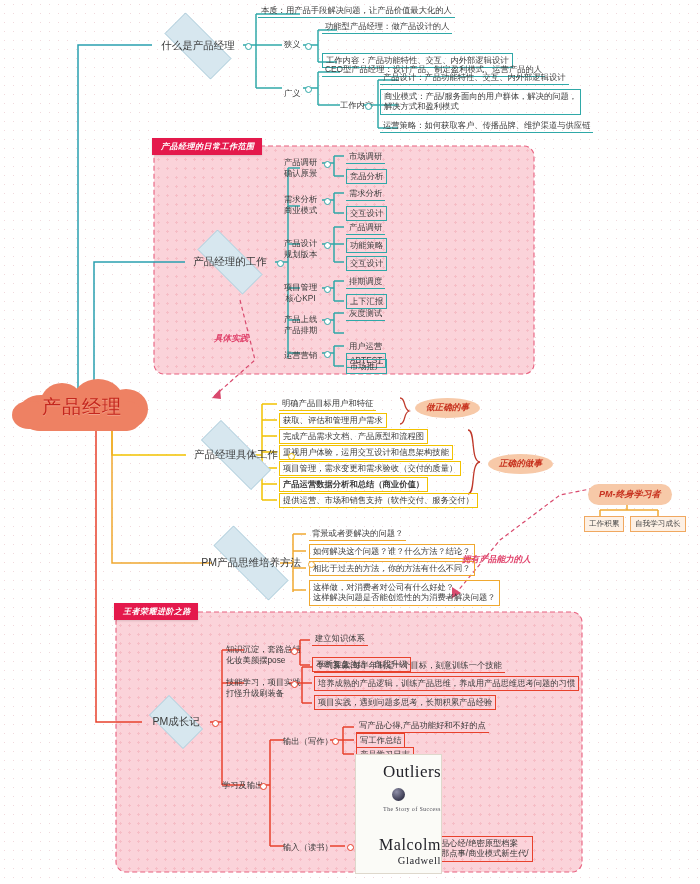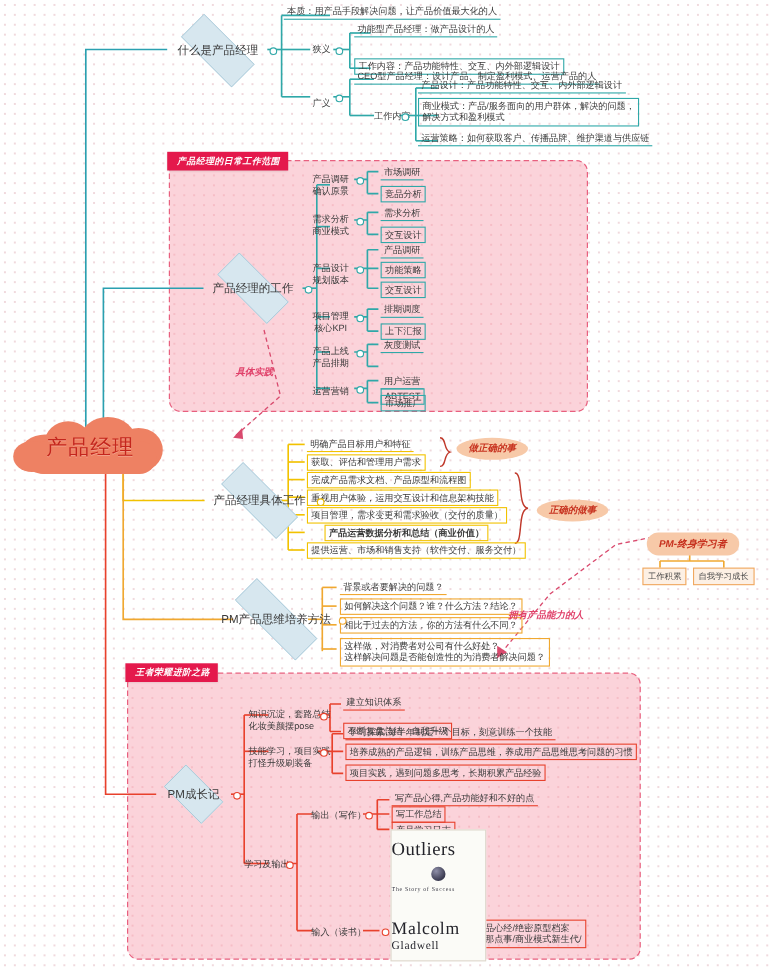--- a/index.html
+++ b/index.html
@@ -108,21 +108,21 @@
   .mini{
     position:absolute;z-index:6;border:1px solid #f0a860;background:#fdf0e4;
     color:#4a4a4a;font-size:7.6px;padding:2px 4px;white-space:nowrap;
   }
 
   
   #book{
     position:absolute;z-index:6;left:355px;top:754px;width:85px;height:118px;
     background:#fbfbf7;border:1px solid #ded8cc;
     font-family:"Liberation Serif","DejaVu Serif",serif;color:#23232a;
-    text-align:left;overflow:hidden;
+    text-align:right;overflow:hidden;
   }
   #book .t1{font-size:17px;letter-spacing:.4px;margin-top:7px;}
   #book .orb{
     width:13px;height:13px;border-radius:50%;margin:6px auto 5px auto;
     background:radial-gradient(circle at 35% 30%,#8f8fa8,#3a3a50 70%);
   }
   #book .t2{font-size:5.4px;letter-spacing:.6px;color:#3b3b46;}
   #book .t3{font-size:16px;letter-spacing:.6px;margin-top:24px;}
   #book .t4{font-size:10.5px;letter-spacing:.6px;margin-top:1px;}
 </style>
@@ -327,21 +327,21 @@
   <div class="dshape"></div>
   <span>产品经理具体工作</span>
 </div>
 <div class="handle yellow" style="left:288px;top:453px;"></div>
 
 <div class="node leaf u-yellow" style="left:279px;top:397px;">明确产品目标用户和特征</div>
 <div class="node leaf b-yellow" style="left:279px;top:413px;">获取、评估和管理用户需求</div>
 <div class="node leaf b-yellow" style="left:279px;top:429px;">完成产品需求文档、产品原型和流程图</div>
 <div class="node leaf b-yellow" style="left:279px;top:445px;">重视用户体验，运用交互设计和信息架构技能</div>
 <div class="node leaf b-yellow" style="left:279px;top:461px;">项目管理，需求变更和需求验收（交付的质量）</div>
-<div class="node leaf b-yellow bold" style="left:279px;top:477px;margin-left:16px;">产品运营数据分析和总结（商业价值）</div>
+<div class="node leaf b-yellow bold" style="left:279px;top:477px;">产品运营数据分析和总结（商业价值）</div>
 <div class="node leaf b-yellow" style="left:279px;top:493px;">提供运营、市场和销售支持（软件交付、服务交付）</div>
 
 <div class="pill" style="left:415px;top:398px;">做正确的事</div>
 <div class="pill" style="left:488px;top:454px;">正确的做事</div>
 
 <div class="diamond" style="left:196px;top:543px;width:110px;height:40px;">
   <div class="dshape"></div>
   <span>PM产品思维培养方法</span>
 </div>
 <div class="handle orange" style="left:308px;top:561px;"></div>

